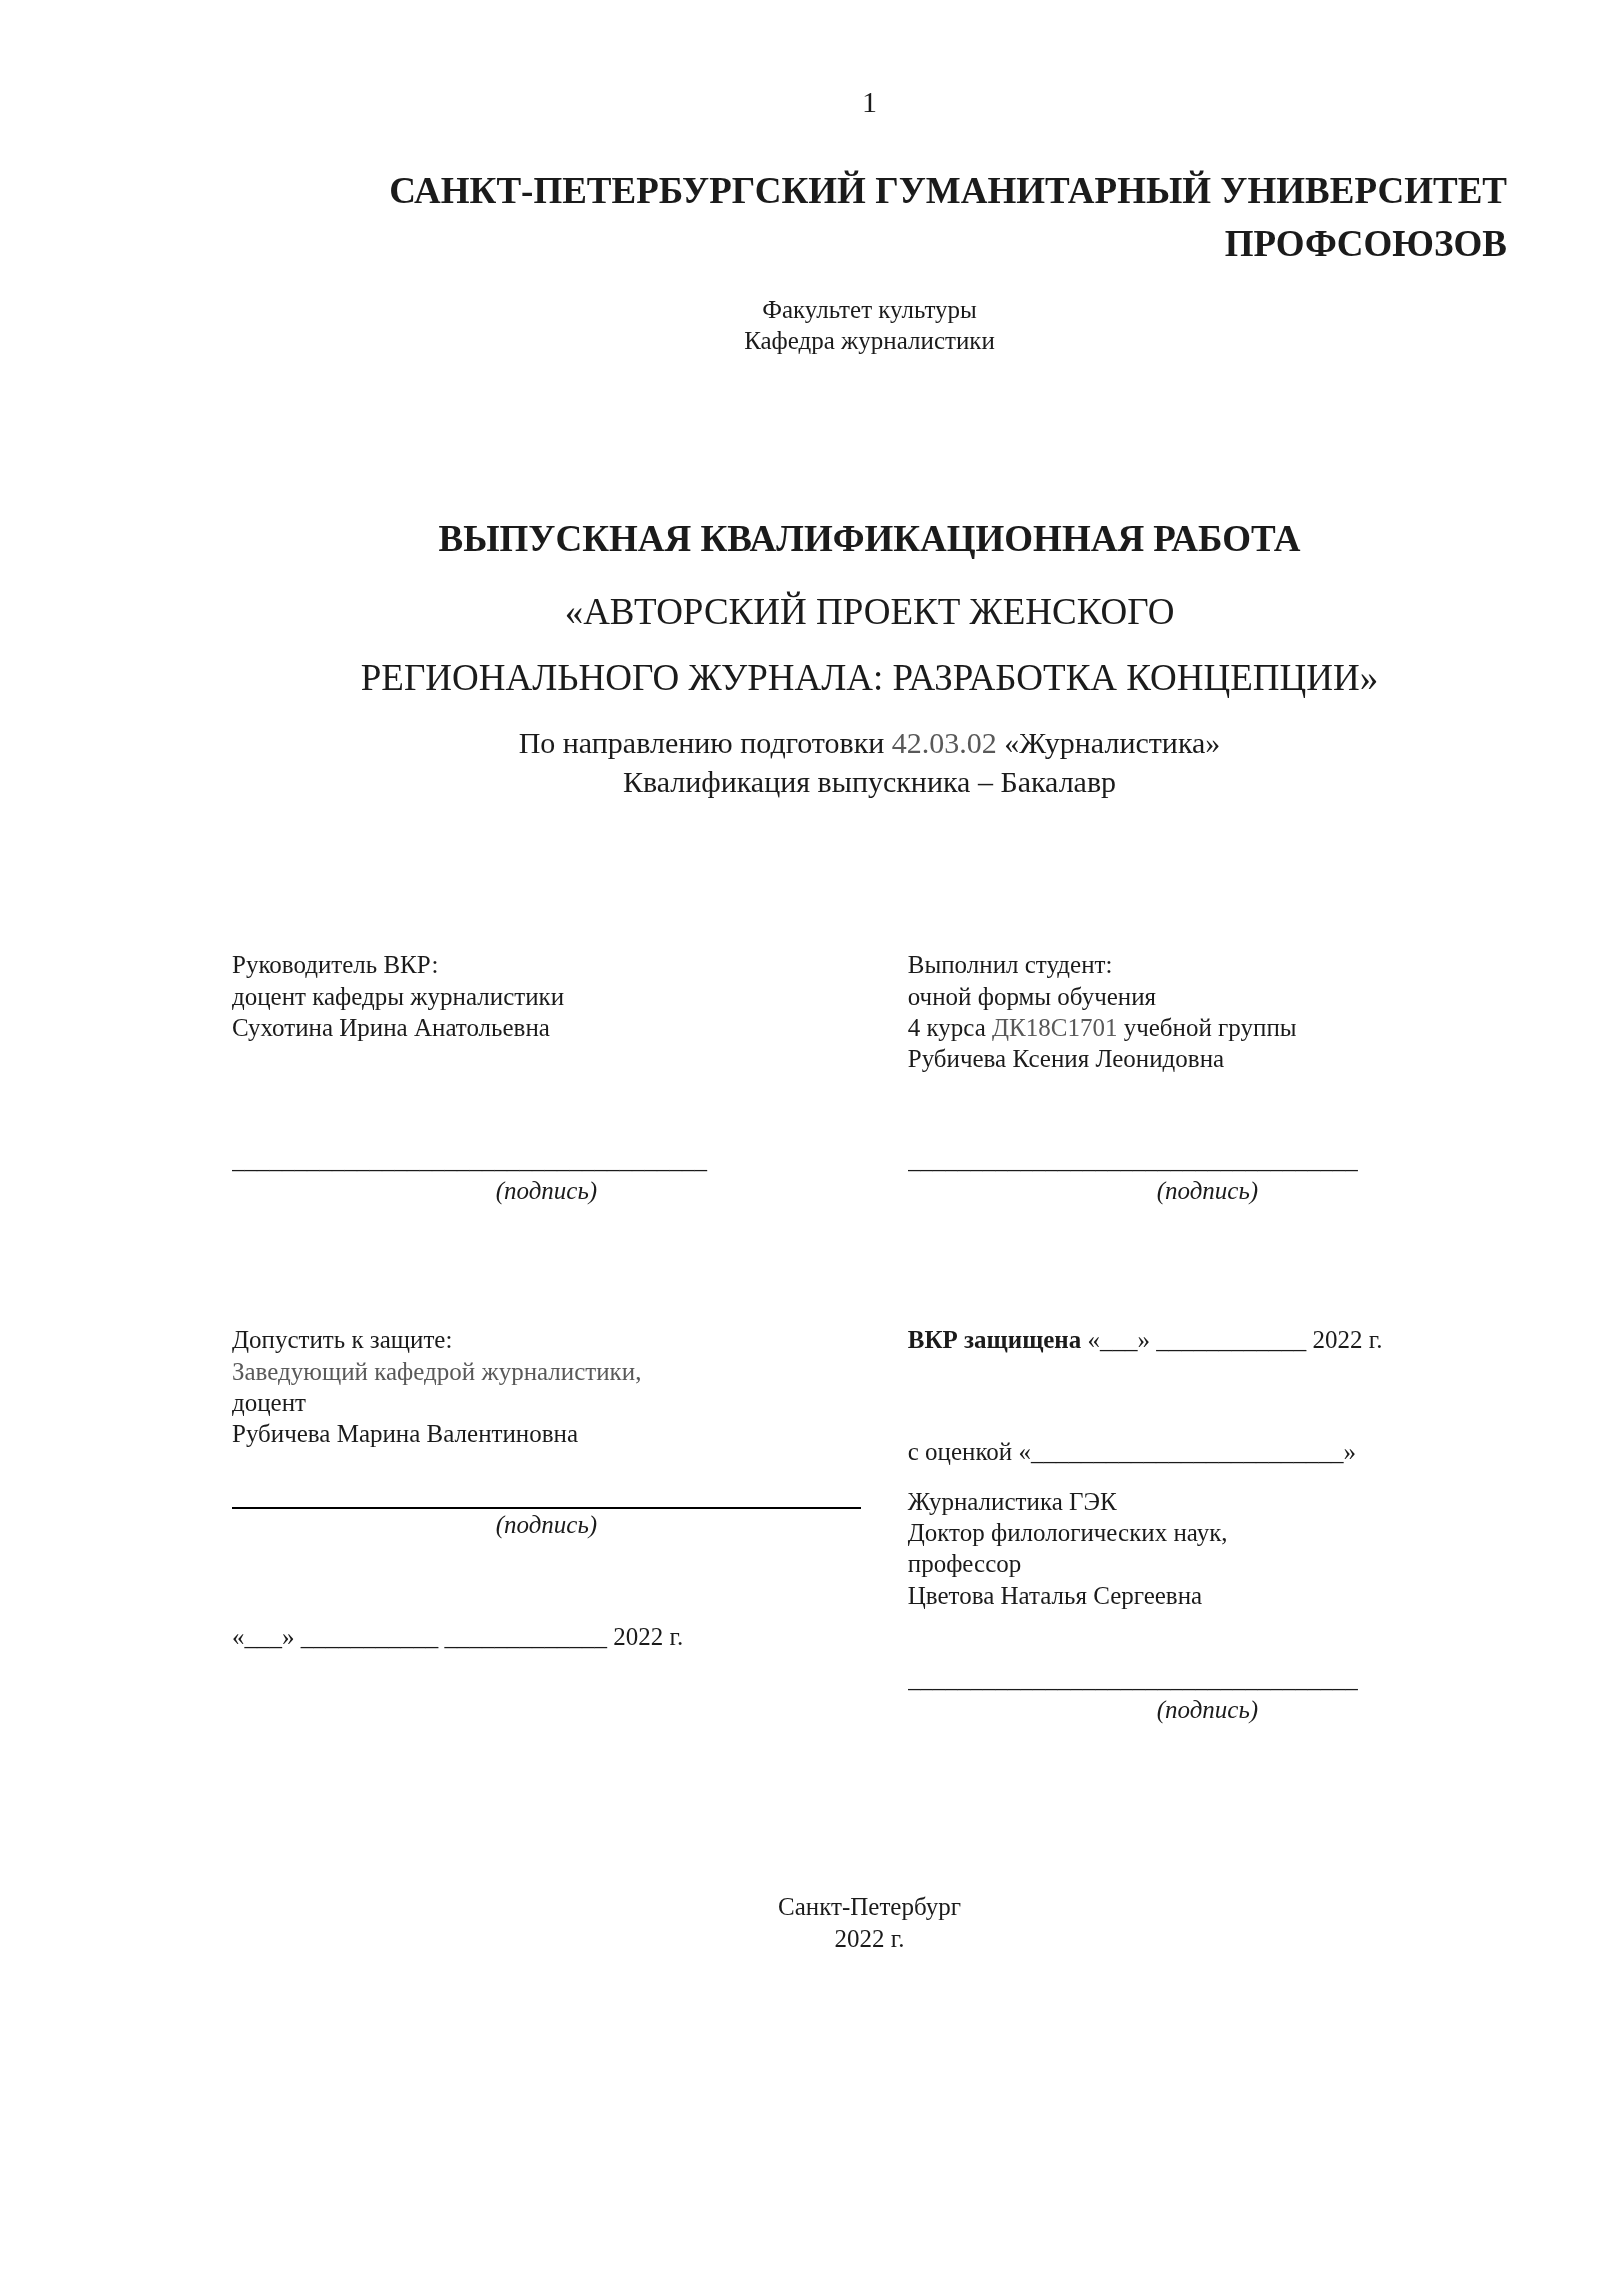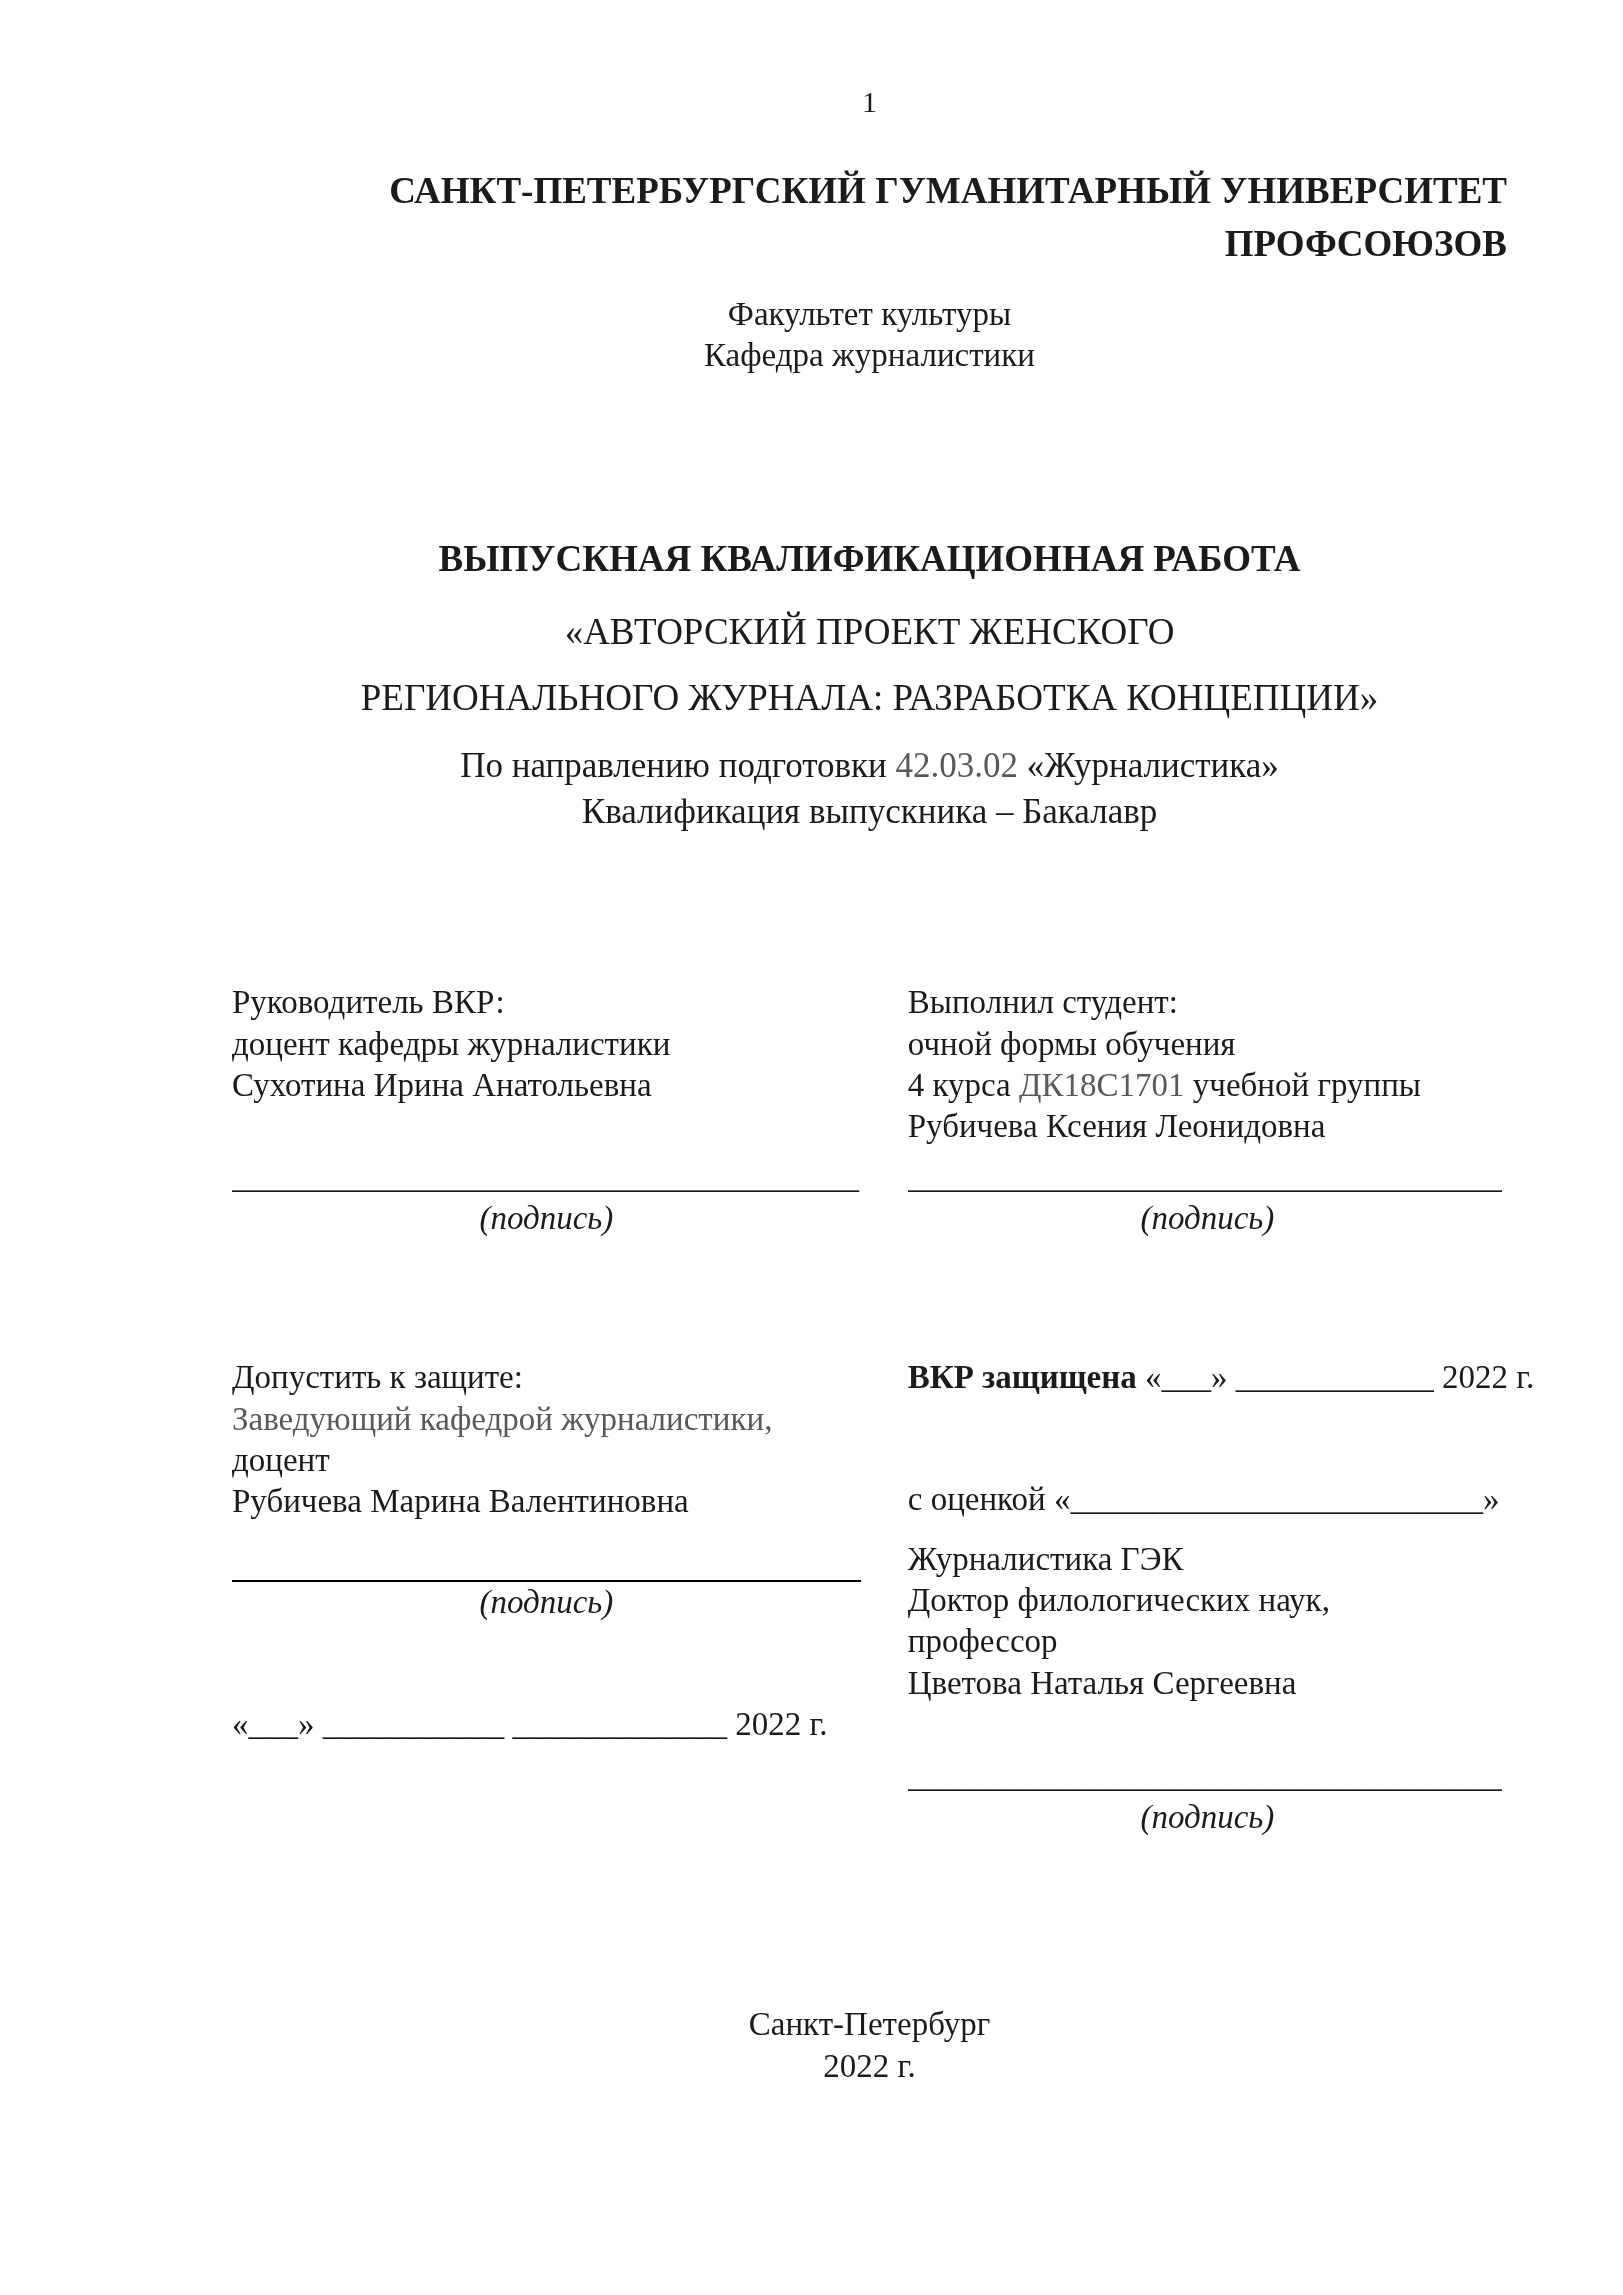--- a/index.html
+++ b/index.html
@@ -13,22 +13,22 @@
     background: #ffffff;
     padding: 85px 116px 31px 232px; 
     overflow: hidden;
     position: relative;
   }
 
   .center { text-align: center; }
   .bold { font-weight: bold; }
   .muted { color: var(--muted); }
 
-  .body { font-size: 33px; line-height: 1.25; }
-  .mid  { font-size: 35px; line-height: 1.3; }
+  .body { font-size: 25px; line-height: 1.25; }
+  .mid  { font-size: 30px; line-height: 1.3; }
 
   .page-number { font-size: 30px; text-align: center; margin-bottom: 46px; }
 
   .uni { font-size: 37px; line-height: 1.42; text-align: right; }
   .faculty { margin-top: 23.6px; }
 
   .worktype { font-size: 37px; margin-top: 161px; }
 
   .maintitle { font-size: 37px; line-height: 1.78; }
   .maintitle.first { margin-top: 19px; }

